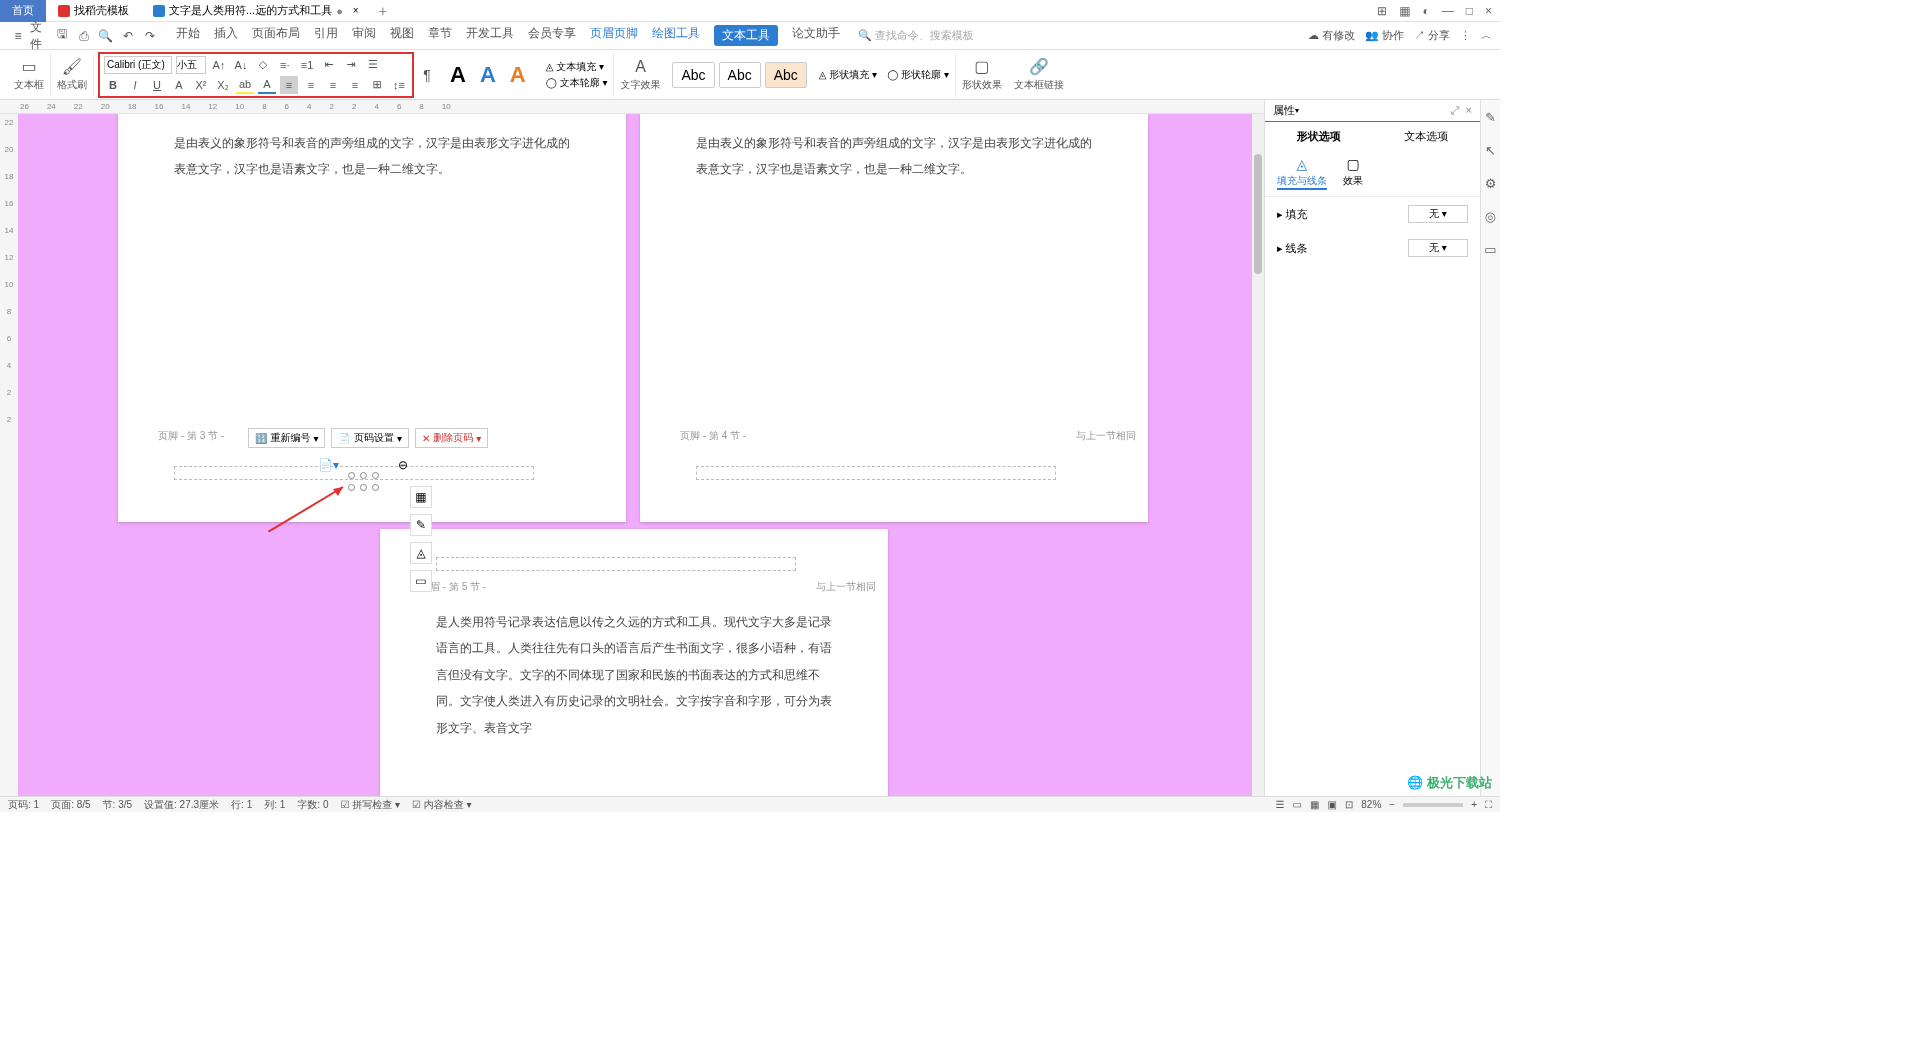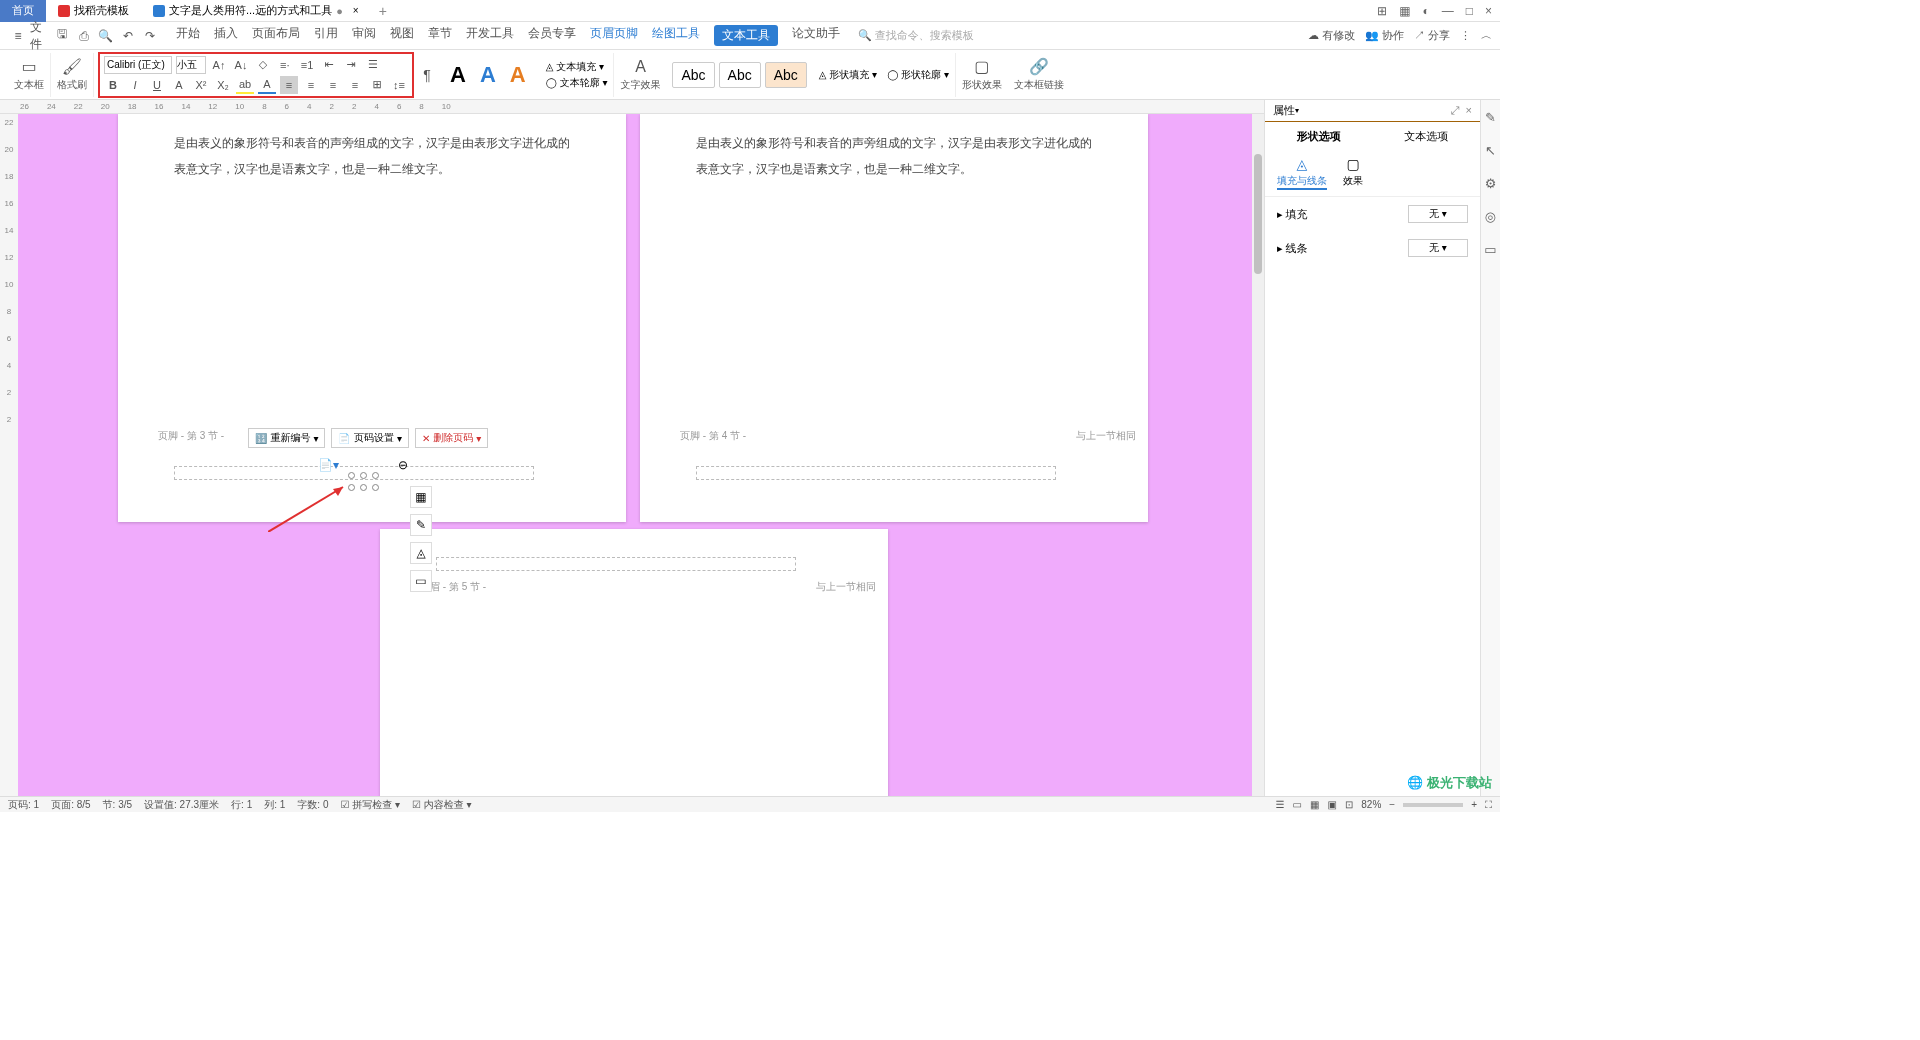--- a/index.html
+++ b/index.html
@@ -303,20 +303,21 @@
     <div class="page-text">是由表义的象形符号和表音的声旁组成的文字，汉字是由表形文字进化成的表意文字，汉字也是语素文字，也是一种二维文字。</div>
     <div class="footer-label" style="left:8px;bottom:78px;">页脚 - 第 4 节 -</div>
     <div class="footer-label" style="right:8px;bottom:78px;">与上一节相同</div>
     <div class="footer-dash" style="left:56px;bottom:42px;width:360px;"></div>
   </div>
 
   <div class="page page3">
     <div class="footer-dash" style="left:56px;top:28px;width:360px;"></div>
     <div class="footer-label" style="left:8px;top:50px;">页眉 - 第 5 节 -</div>
     <div class="footer-label" style="right:8px;top:50px;">与上一节相同</div>
+    <div class="page-text p3">是人类用符号记录表达信息以传之久远的方式和工具。现代文字大多是记录语言的工具。人类往往先有口头的语言后产生书面文字，很多小语种，有语言但没有文字。文字的不同体现了国家和民族的书面表达的方式和思维不同。文字使人类进入有历史记录的文明社会。文字按字音和字形，可分为表形文字、表音文字</div>
   </div>
 
   <div class="float-tools" style="left:392px;top:372px;">
     <div class="float-tool">▦</div>
     <div class="float-tool">✎</div>
     <div class="float-tool">◬</div>
     <div class="float-tool">▭</div>
   </div>
 </div>
 

